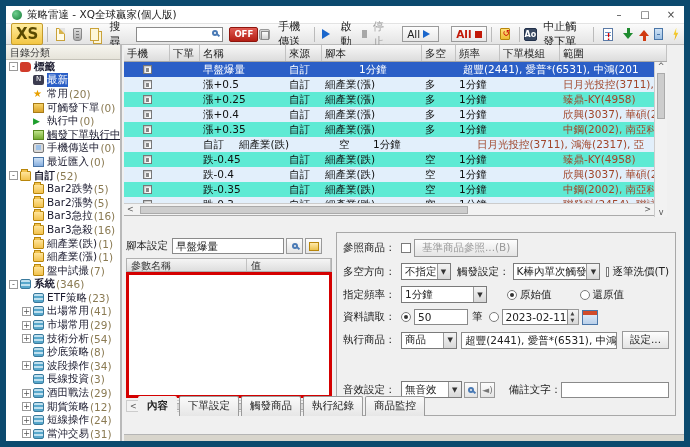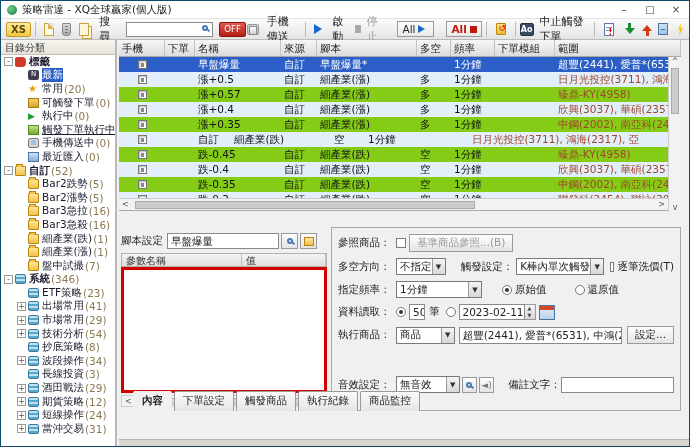--- a/index.html
+++ b/index.html
@@ -1,41 +1,41 @@
 <!DOCTYPE html>
 <html><head>
 <meta charset="utf-8">
 <style>
   * { margin:0; padding:0; box-sizing:border-box; font-family:"DejaVu Sans","Liberation Sans",sans-serif; }
   body { background:#888; }
-  #win { position:relative; width:690px; height:447px; background:#f0f0f0; border:1px solid #0c4a6e; overflow:hidden;padding-left:48px; }
+  #win { position:relative; width:690px; height:447px; background:#f0f0f0; border:6px solid #0c4a6e; overflow:hidden;padding-left:48px; }
 
   
   .titlebar { position:absolute; top:0; left:0; width:100%; height:18px; background:#ffffff; display:flex; align-items:center; border-bottom:1px solid #e3e3e3; }
   .app-ico { width:10px; height:10px; border-radius:50%; background:radial-gradient(circle at 35% 35%, #6fcf8f, #137a36); margin:0 5px 0 6px; }
   .title-text { font-size:10.5px; color:#222; }
   .wbtns { margin-left:auto; display:flex; height:100%; }
   .wbtn { width:26px; height:100%; display:flex; align-items:center; justify-content:center; font-size:10px; color:#444; }
 
   
   .toolbar { position:absolute; top:18px; left:0; width:100%; height:21px; background:linear-gradient(#fbfbfb,#e4e4e4); border-bottom:1px solid #b9b9b9; display:flex; align-items:center; font-size:11px; color:#222; }
   .tsep { width:1px; height:15px; background:#bbb; margin:0 4px; }
-  .xs-btn { margin-left:5px; padding:1px 4px; font-size:10px; font-weight:bold; color:#5a4a00; background:linear-gradient(#ffec9e,#f3c643); border:1px solid #c39a2b; border-radius:2px; }
+  .xs-btn { margin-left:5px; padding:1px 4px; font-size:15px; font-weight:bold; color:#5a4a00; background:linear-gradient(#ffec9e,#f3c643); border:1px solid #c39a2b; border-radius:2px; }
   .mini-ico { position:relative; width:13px; height:13px; margin:0 4px; }
   .doc { background:#fffbe8; border:1px solid #c9a23a; }
   .doc::after { content:''; position:absolute; right:-1px; top:-1px; border:3px solid #e4e4e4; border-left-color:#d9b44a; border-bottom-color:#d9b44a; }
   .trash { background:linear-gradient(#ddd,#aaa); border:1px solid #888; border-radius:1px 1px 3px 3px; }
   .trash::before { content:''; position:absolute; top:2px; left:2px; right:2px; height:1px; background:#777; box-shadow:0 3px #777,0 6px #777; }
   .copy { background:#fdf6d8; border:1px solid #c9a23a; box-shadow:3px 3px 0 -1px #fdf6d8, 3px 3px 0 0 #c9a23a; margin-right:7px; }
   .search-wrap { display:flex; align-items:center; }
   .search-box { width:96px; height:15px; background:#fff; border:1px solid #8a8a8a; margin-left:4px; position:relative; }
   .mag { display:inline-block; width:6px; height:6px; border:2px solid #4a7ab5; border-radius:50%; position:relative; }
   .mag::after { content:''; position:absolute; width:4px; height:2px; background:#4a7ab5; transform:rotate(45deg); right:-4px; bottom:-2px; }
   .search-box .mag { position:absolute; right:4px; top:2px; }
-  .off-badge { background:linear-gradient(#e05a52,#b41e14); color:#fff; font-size:8.5px; font-weight:normal; padding:1.5px 4px; border:1px solid #8e150d; border-radius:2px; margin-left:6px; }
+  .off-badge { background:linear-gradient(#e05a52,#b41e14); color:#fff; font-size:8.5px; font-weight:bold; padding:1.5px 4px; border:1px solid #8e150d; border-radius:2px; margin-left:6px; }
   .toggle-track { width:16px; height:11px; background:linear-gradient(#d8d8d8,#bdbdbd); border:1px solid #999; border-radius:2px; margin:0 5px 0 1px; position:relative; }
   .toggle-track::after { content:''; position:absolute; left:1px; top:1px; width:6px; height:7px; background:linear-gradient(#fdfdfd,#cfcfcf); border:1px solid #8a8a8a; }
   .tool-lbl { padding:0 3px; }
   .play-tri { width:0; height:0; border:5px solid transparent; border-left:8px solid #1a66cc; margin:0 2px 0 4px; }
   .stop-sq { width:8px; height:8px; background:#a8a8a8; margin:0 3px 0 4px; }
   .disabled-lbl { color:#9a9a9a; }
   .all-btn { display:flex; align-items:center; border:1px solid #9a9a9a; background:linear-gradient(#fdfdfd,#e8e8e8); padding:1px 4px; margin-left:12px; font-size:10.5px; }
   .all-btn .tri { width:0; height:0; border:4px solid transparent; border-left:7px solid #1a66cc; margin-left:3px; }
   .all-btn .sq { width:7px; height:7px; background:#c21807; margin-left:3px; }
   .all-red { color:#c21807; font-weight:bold; }
@@ -80,21 +80,21 @@
   .ic-import { background:linear-gradient(#cfe2f5,#86aede); border:1px solid #4a76a8; }
   .ic-folder { background:linear-gradient(#ffe49a,#f2c24d); border:1px solid #b8860b; border-radius:1px; }
   .ic-folder::before { content:''; position:absolute; top:-3px; left:0; width:5px; height:2px; background:#f2c24d; border:1px solid #b8860b; border-bottom:none; }
   .ic-db { background:repeating-linear-gradient(#bfe0ef 0 2px, #58a8cc 2px 4px); border:1px solid #3a7a9c; border-radius:2px; }
   .tcount { color:#8a7a52; margin-left:1px; }
 
   
   .content { position:absolute; top:39px; left:118px; right:0; bottom:0; }
 
   
-  .grid { position:absolute; top:0; left:0; right:8px; height:171px; background:#84cc16; border-bottom:1px solid #aaa; }
+  .grid { position:absolute; top:0; left:0; right:17px; height:171px; background:#5eead4; border-bottom:1px solid #aaa; }
   .ghead { display:flex; height:17px; background:linear-gradient(#f7f7f7,#dcdcdc); border-bottom:1px solid #a8a8a8; font-size:10.5px; color:#222; }
   .ghead > div { border-right:1px solid #c2c2c2; padding:2px 3px; overflow:hidden; white-space:nowrap; }
   .gbody { height:143px; overflow:hidden; }
   .grow { display:flex; height:15px; font-size:10.5px; color:#111; align-items:center; }
   .grow.alt { background:#e2effb; }
   .grow.sel { background:#2b5fc7; color:#fff; }
   .grow > div { padding:0 3px; overflow:hidden; white-space:nowrap; height:100%; display:flex; align-items:center; }
   .c0{width:46px;min-width:46px;justify-content:center;} .c1{width:30px;min-width:30px;} .c2{width:86px;min-width:86px;}
   .c3{width:36px;min-width:36px;} .c4{width:100px;min-width:100px;} .c5{width:34px;min-width:34px;}
   .c6{width:44px;min-width:44px;} .c7{width:60px;min-width:60px;} .c8{flex:1;}
@@ -392,21 +392,20 @@
           <div class="c8">範圍</div>
         </div>
       <div class="gbody" id="gbody">
           <div class="grow sel">
             <div class="c0">
               <span class="cb"></span>
             </div>
             <div class="c1"></div>
             <div class="c2">早盤爆量</div>
             <div class="c3">自訂</div>
-            <div class="c4">早盤爆量*</div>
             <div class="c5"></div>
             <div class="c6">1分鐘</div>
             <div class="c7"></div>
             <div class="c8">超豐(2441), 愛普*(6531), 中鴻(201</div>
           </div>
           <div class="grow alt">
             <div class="c0">
               <span class="cb"></span>
             </div>
             <div class="c1"></div>
@@ -416,21 +415,21 @@
             <div class="c5">多</div>
             <div class="c6">1分鐘</div>
             <div class="c7"></div>
             <div class="c8">日月光投控(3711), 鴻海(2317), 亞</div>
           </div>
           <div class="grow">
             <div class="c0">
               <span class="cb"></span>
             </div>
             <div class="c1"></div>
-            <div class="c2">漲+0.57</div>
+            <div class="c2">漲+0.25</div>
             <div class="c3">自訂</div>
             <div class="c4">細產業(漲)</div>
             <div class="c5">多</div>
             <div class="c6">1分鐘</div>
             <div class="c7"></div>
             <div class="c8">臻鼎-KY(4958)</div>
           </div>
           <div class="grow alt">
             <div class="c0">
               <span class="cb"></span>
@@ -593,21 +592,21 @@
           <span class="radio on"></span>
           <span>原始值</span>
           <span style="width:28px"></span>
           <span class="radio"></span>
           <span>還原值</span>
         </div>
 
         <div class="prow">
           <span class="plbl">資料讀取：</span>
           <span class="radio on"></span>
-          <span class="inp" style="width:16px">50</span>
+          <span class="inp" style="width:54px">50</span>
           <span style="margin:0 6px 0 4px">筆</span>
           <span class="radio"></span>
           <span class="inp" style="width:66px">2023-02-11</span>
           <span class="spin">
               <span>▲</span>
               <span>▼</span>
             </span>
           <span class="cal-ico"></span>
         </div>
 

